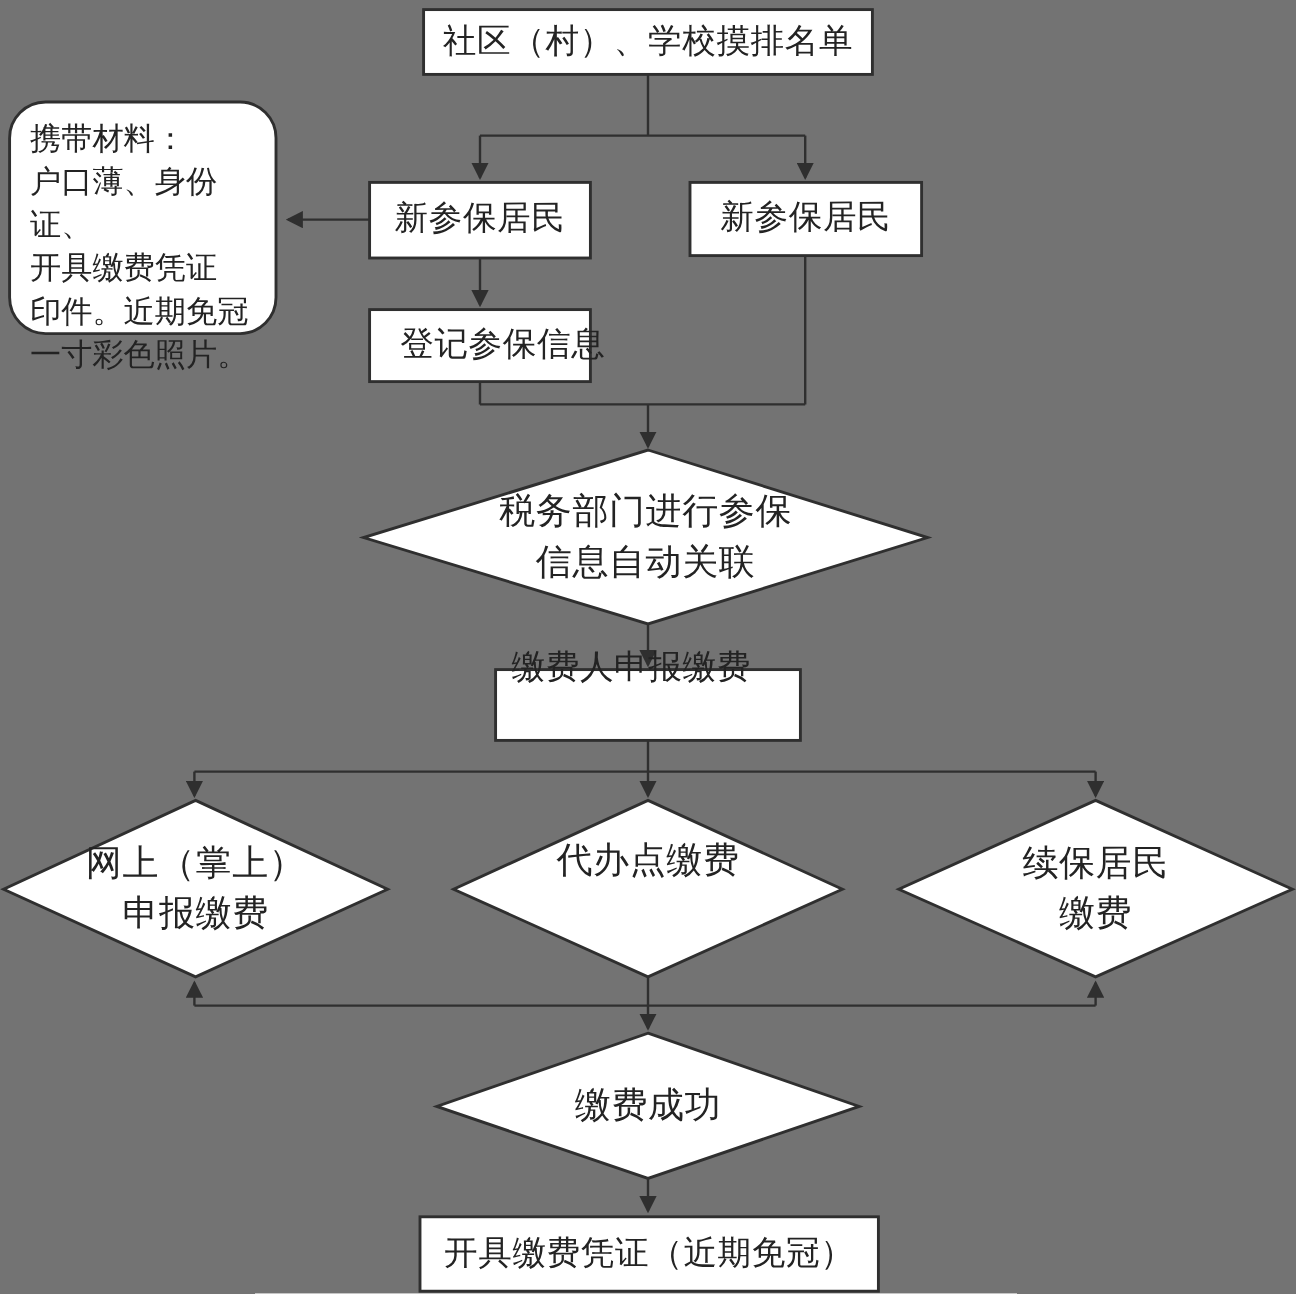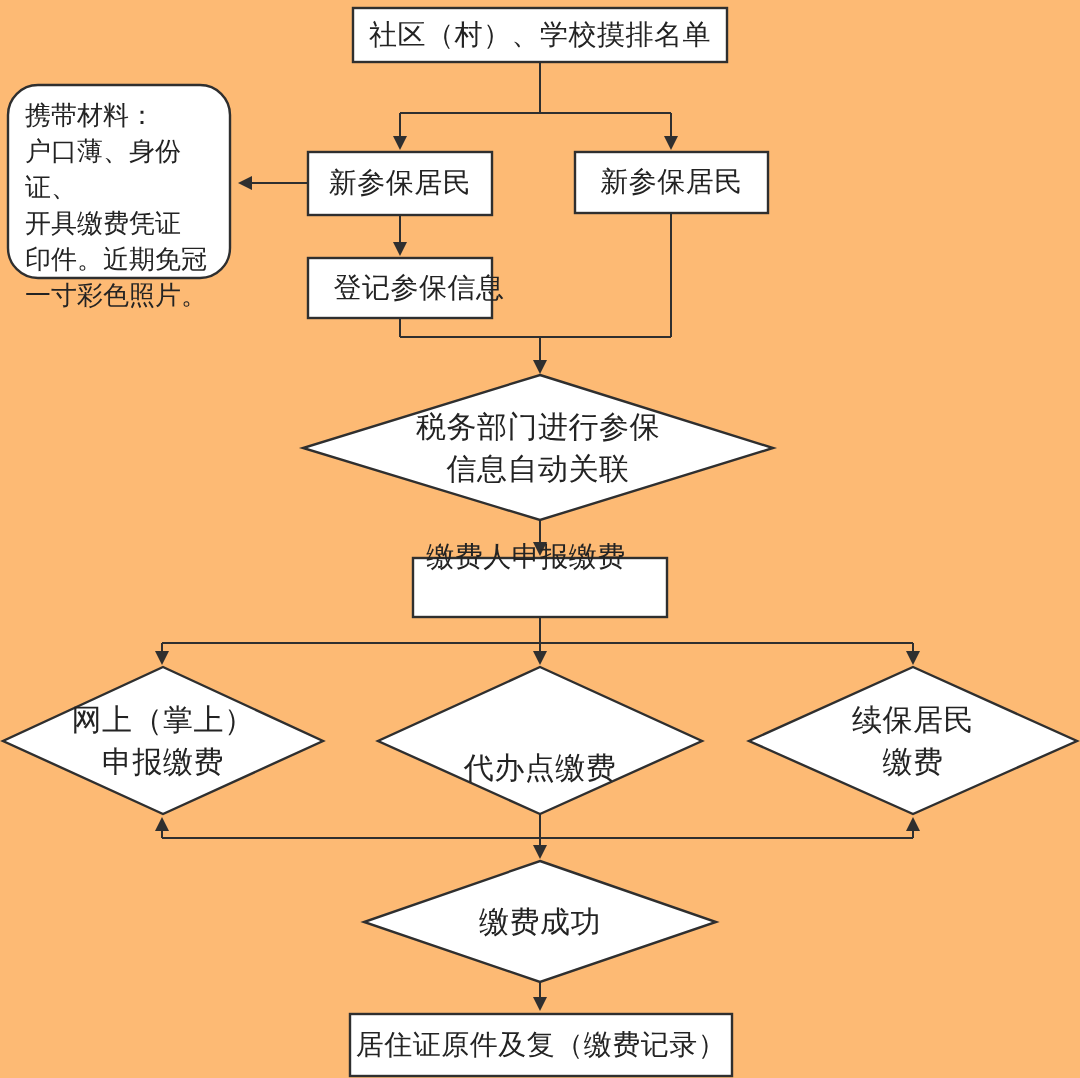--- a/index.html
+++ b/index.html
@@ -1,19 +1,19 @@
 <!DOCTYPE html>
 <html><head>
 <meta charset="utf-8">
 <style>
   html,body{margin:0;padding:0;background:#ffffff;}
   .stage{
     position:relative;
     width:1080px;height:1078px;
-    background:#fdba74;
+    background:#737373;
     font-family:"Liberation Serif","DejaVu Serif",serif;
     color:#232323;
     overflow:hidden;
   }
   .stage svg{position:absolute;left:0;top:0;}
   .lbl{
     position:absolute;
     display:flex;align-items:center;justify-content:center;
     text-align:center;
     white-space:pre-line;
@@ -105,22 +105,22 @@
   <div class="lbl" style="left:308px;top:258px;width:184px;height:60px;margin-left:19px;">登记参保信息</div>
 
   <div class="lbl diamond" style="left:303px;top:375px;width:470px;height:145px;">税务部门进行参保
 信息自动关联</div>
 
   <div class="lbl" style="left:413px;top:528px;width:226px;height:59px;">缴费人申报缴费</div>
 
   <div class="lbl diamond" style="left:3px;top:667px;width:320px;height:147px;">网上（掌上）
 申报缴费</div>
 
-  <div class="lbl diamond" style="left:378px;top:694px;width:324px;height:147px;">代办点缴费</div>
+  <div class="lbl diamond" style="left:378px;top:644px;width:324px;height:147px;">代办点缴费</div>
 
   <div class="lbl diamond" style="left:749px;top:667px;width:328px;height:147px;">续保居民
 缴费</div>
 
   <div class="lbl diamond" style="left:364px;top:861px;width:352px;height:121px;">缴费成功</div>
 
-  <div class="lbl" style="left:350px;top:1014px;width:382px;height:62px;">居住证原件及复（缴费记录）</div>
+  <div class="lbl" style="left:350px;top:1014px;width:382px;height:62px;">开具缴费凭证（近期免冠）</div>
 
 </div>
 
 </body></html>

